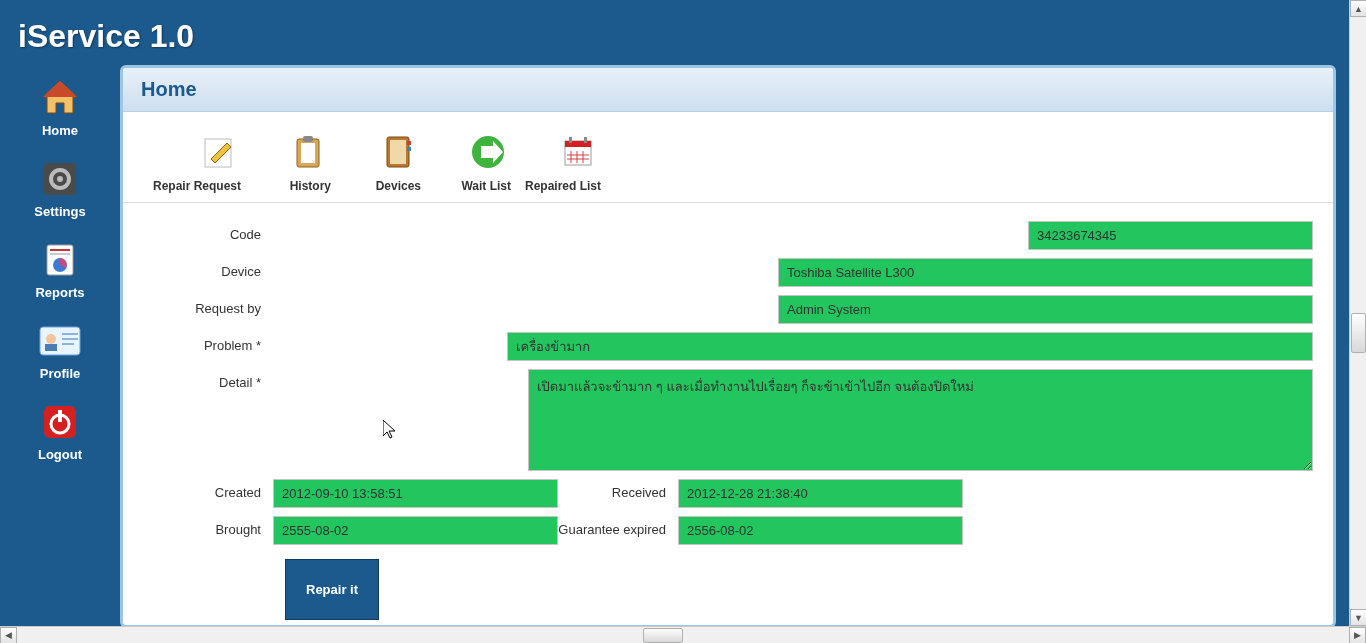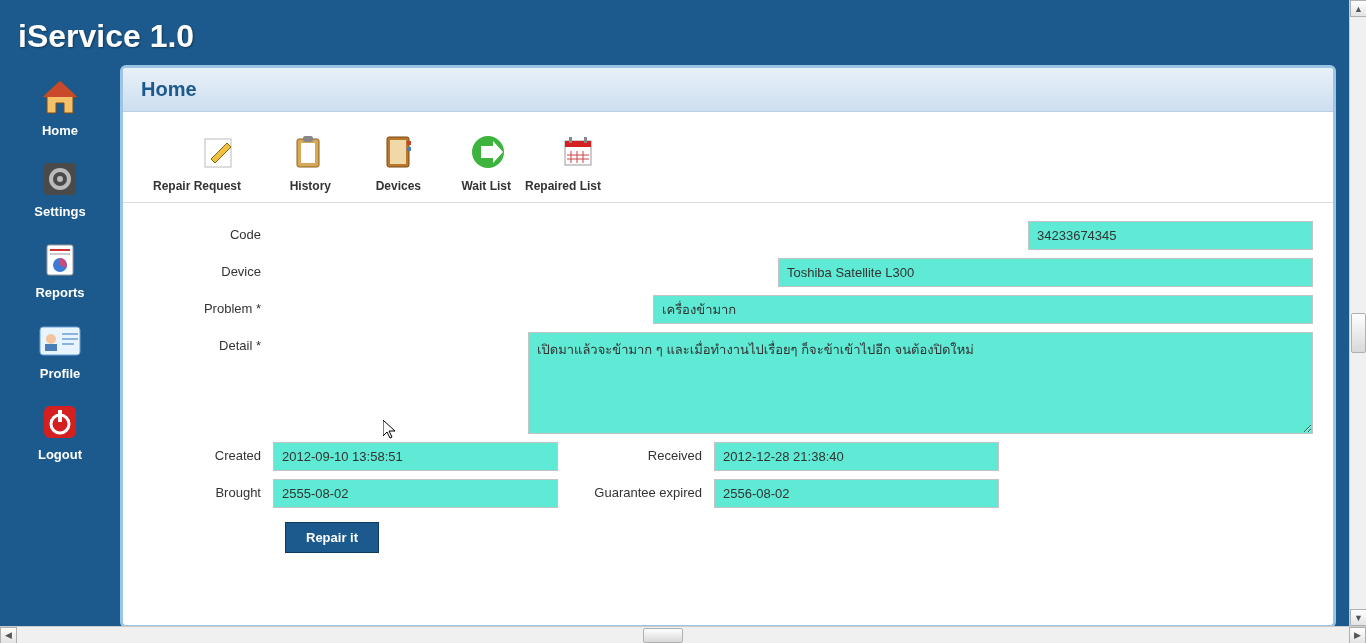--- a/index.html
+++ b/index.html
@@ -117,45 +117,45 @@
 }
 .form-label {
   width: 130px;
   text-align: right;
   padding-right: 12px;
   color: #333;
   font-size: 13px;
   padding-top: 6px;
 }
 .form-input, .form-textarea {
-  background: #5eead4;
+  background: #22c55e;
   border: 1px solid #c4c4c4;
   padding: 6px 8px;
   font-size: 13px;
   font-family: inherit;
   color: #333;
 }
 .w-sm { width: 285px; }
 .w-md { width: 535px; }
-.w-lg { width: 660px; }
+.w-lg { width: 806px; }
 .form-textarea { width: 785px; height: 102px; resize: both; }
 .two-col {
   display: flex;
   flex-direction: row;
   gap: 0;
 }
 .col { display: flex; flex-direction: column; }
-.col.right .form-label { width: 156px; }
+.col.right .form-label { width: 120px; }
 .btn-primary {
   background: #1c5a8e;
   border: 1px solid #0d3a5e;
   color: #fff;
   font-weight: bold;
   font-size: 13px;
-  padding: 7px 20px;
+  padding: 22px 20px;
   cursor: pointer;
   margin-left: 142px;
   margin-top: 6px;
 }
 .hscroll {
   position: absolute;
   bottom: 0;
   left: 0;
   right: 0;
   height: 17px;
@@ -361,20 +361,24 @@
     <div class="form-area">
       <div class="form-row">
         <div class="form-label">Code</div>
         <input class="form-input w-sm" readonly="" value="34233674345" style="">
       </div>
       <div class="form-row">
         <div class="form-label">Device</div>
         <input class="form-input w-md" readonly="" value="Toshiba Satellite L300" style="">
       </div>
       <div class="form-row">
+        <div class="form-label">Request by</div>
+        <input class="form-input w-md" readonly="" value="Admin System" style="">
+      </div>
+      <div class="form-row">
         <div class="form-label">Problem *</div>
         <input class="form-input w-lg" value="เครื่องข้ามาก" style="">
       </div>
       <div class="form-row">
         <div class="form-label">Detail *</div>
         <textarea class="form-textarea" style="">เปิดมาแล้วจะข้ามาก ๆ และเมื่อทำงานไปเรื่อยๆ ก็จะข้าเข้าไปอีก จนต้องปิดใหม่</textarea>
       </div>
 
       <div class="two-col">
         <div class="col">

